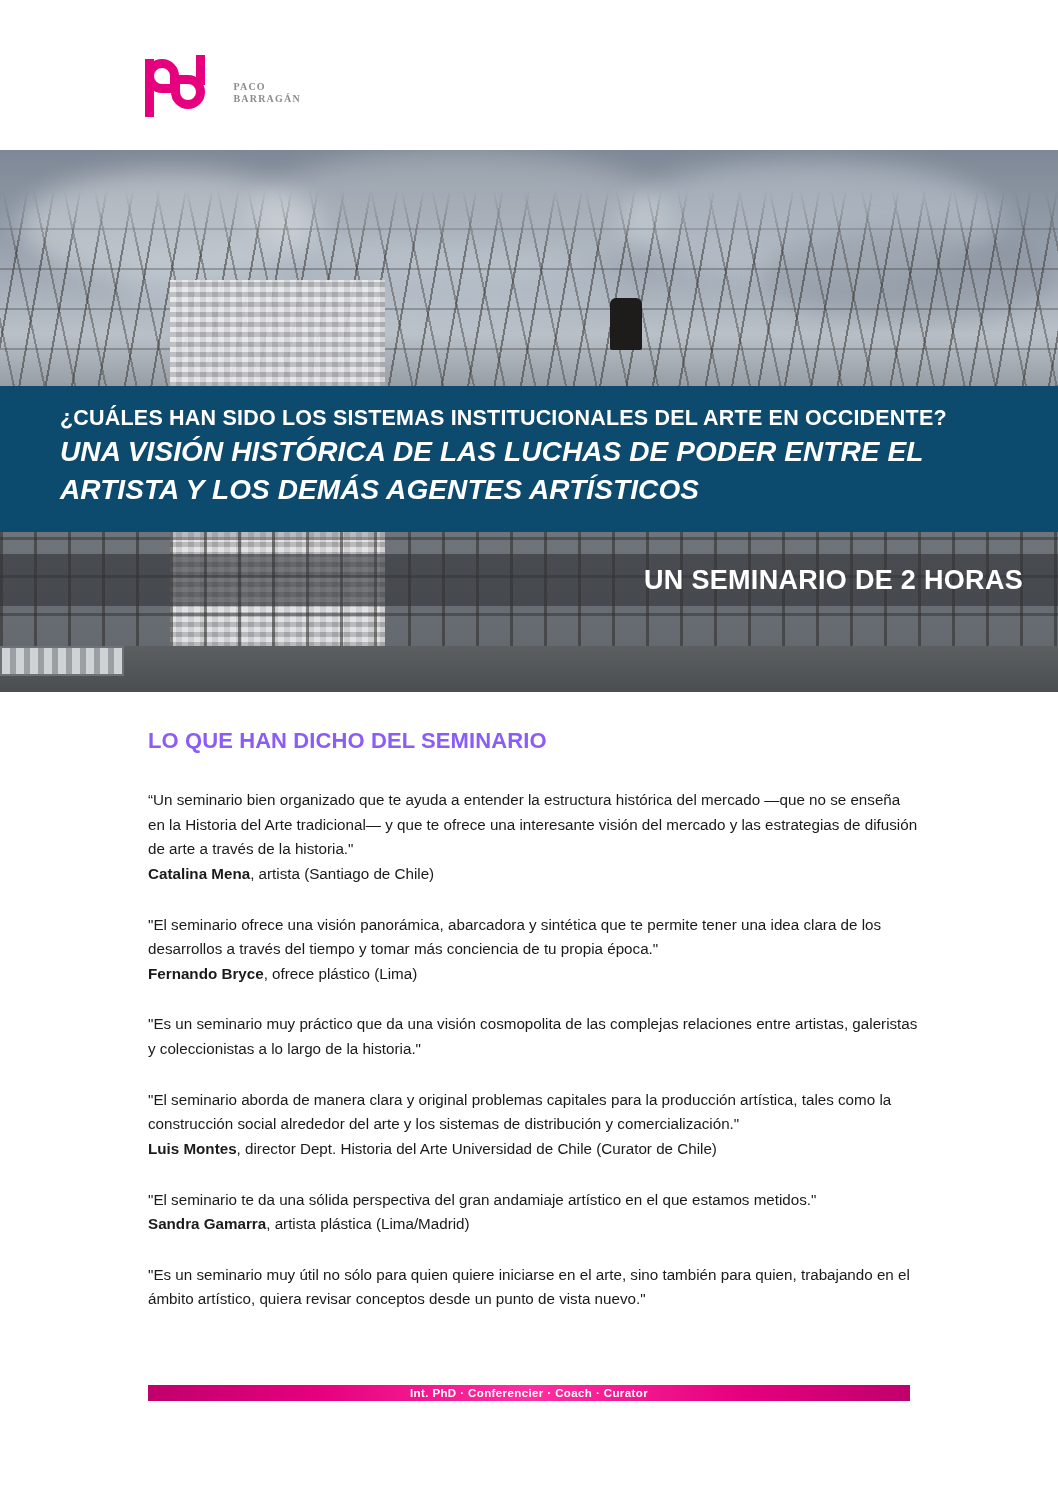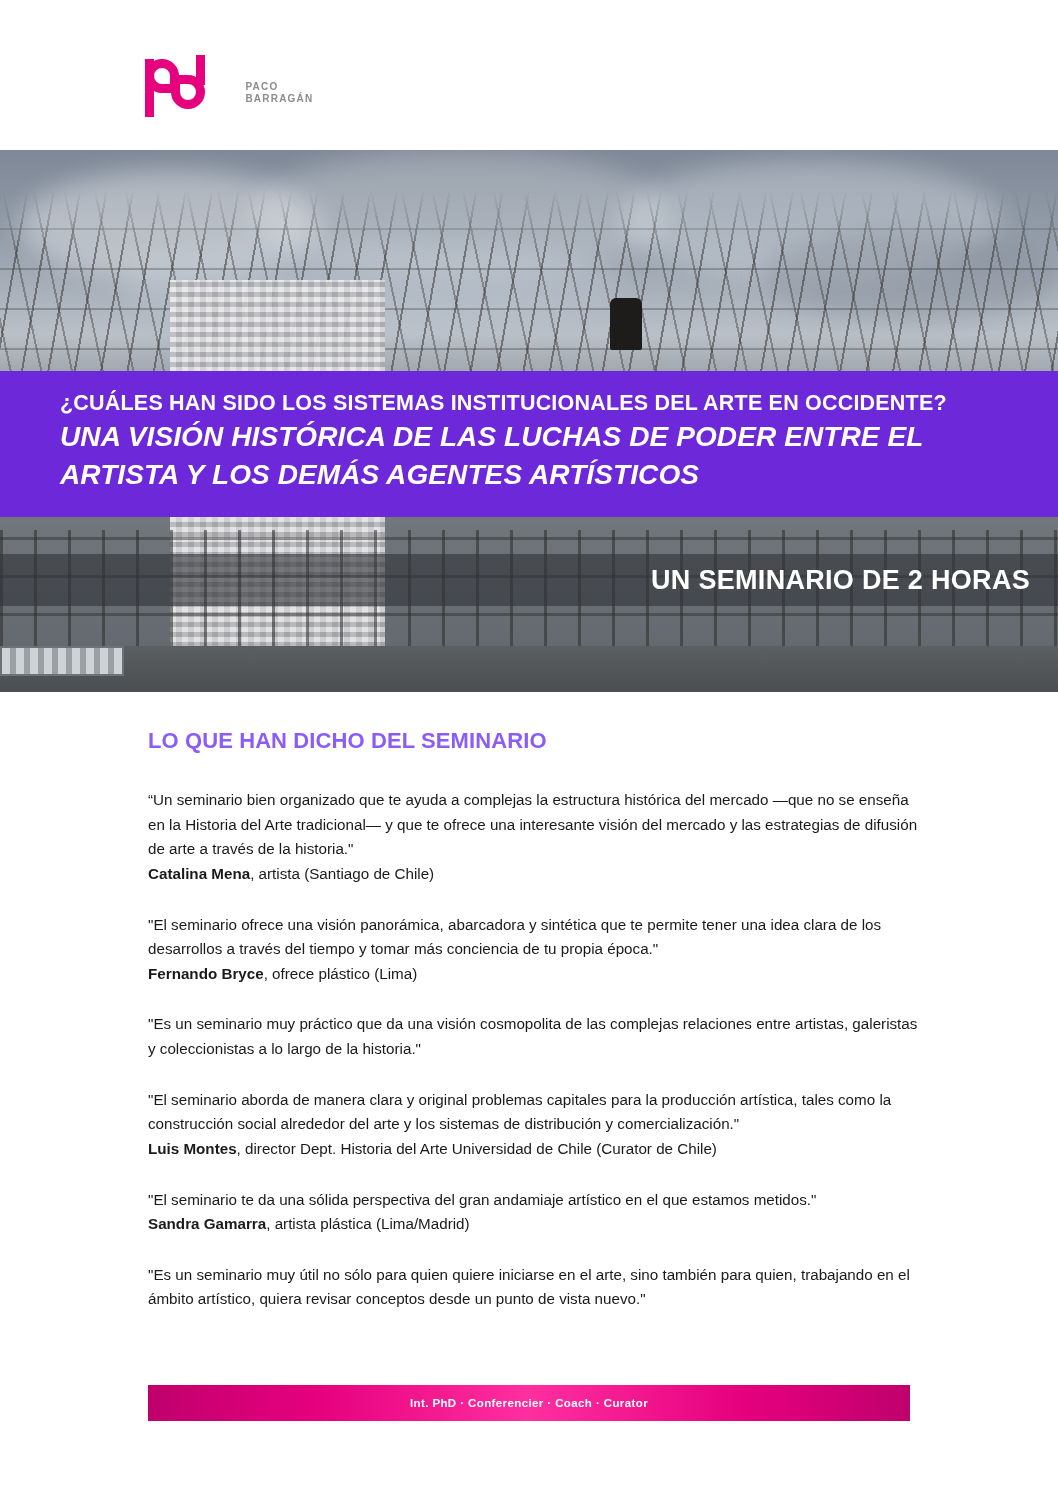--- a/index.html
+++ b/index.html
@@ -64,22 +64,23 @@
     left: 51px;
     top: 0px;
     width: 9px;
     height: 30px;
     background: #e6007e;
   }
   .logo-text {
     display: inline-block;
     vertical-align: top;
     margin-top: 26px;
-    margin-left: 18px;
+    margin-left: 6px;
     line-height: 1.15;
+    font-family: Liberation Serif, serif;
   }
   .logo-text .l1, .logo-text .l2 {
     font-size: 10px;
     letter-spacing: 1.2px;
     color: #8c8c8c;
     font-weight: 700;
     display: block;
   }
 
   
@@ -161,24 +162,24 @@
     position: absolute;
     left: 0; bottom: 16px;
     width: 120px; height: 26px;
     background: repeating-linear-gradient(90deg, #cfd3d6 0 8px, #9aa0a4 8px 14px);
     border: 2px solid #6d7276;
   }
 
   .title-band {
     position: absolute;
     left: 0;
-    top: 221px;
+    top: 236px;
     width: 1058px;
     height: 146px;
-    background: #6d28d9;
+    background: #0c4a6e;
     padding: 18px 60px 16px 60px;
     box-sizing: border-box;
   }
   .title-line1 {
     font-size: 21.5px;
     font-weight: 700;
     color: #ffffff;
     letter-spacing: 0.2px;
     line-height: 1.35;
   }
@@ -193,21 +194,21 @@
   .subtitle-band {
     position: absolute;
     left: 0;
     top: 404px;
     width: 1058px;
     height: 52px;
     background: rgba(50,52,56,0.62);
     display: flex;
     align-items: center;
     justify-content: flex-end;
-    padding-right: 28px;
+    padding-right: 35px;
     box-sizing: border-box;
   }
   .subtitle-band .txt {
     color: #ffffff;
     font-size: 27px;
     font-weight: 700;
     letter-spacing: 0.3px;
   }
 
   
@@ -233,21 +234,21 @@
   .quote-text { display: block; }
   .quote-attr { display: block; }
   .quote-attr .who { font-weight: 700; text-align: right; }
 
   
   .footer-bar {
     position: absolute;
     left: 148px;
     top: 1385px;
     width: 762px;
-    height: 36px;
+    height: 16px;
     background: linear-gradient(90deg, #c0006c 0%, #e6007e 22%, #ff2fa0 50%, #e6007e 78%, #c0006c 100%);
     display: flex;
     align-items: center;
     justify-content: center;
   }
   .footer-bar .txt {
     color: #ffffff;
     font-size: 11.5px;
     font-weight: 700;
     letter-spacing: 0.4px;
@@ -291,21 +292,21 @@
 
   <div class="subtitle-band">
     <span class="txt">UN SEMINARIO DE 2 HORAS</span>
   </div>
 </div>
 
 <div class="content">
   <h2 class="section-title">LO QUE HAN DICHO DEL SEMINARIO</h2>
 
   <div class="quote-block">
-    <span class="quote-text">“Un seminario bien organizado que te ayuda a complejas la estructura histórica del mercado —que no se enseña en la Historia del Arte tradicional— y que te ofrece una interesante visión del mercado y las estrategias de difusión de arte a través de la historia."</span>
+    <span class="quote-text">“Un seminario bien organizado que te ayuda a entender la estructura histórica del mercado —que no se enseña en la Historia del Arte tradicional— y que te ofrece una interesante visión del mercado y las estrategias de difusión de arte a través de la historia."</span>
     <span class="quote-attr"><span class="who">Catalina Mena</span><span>, artista (Santiago de Chile)</span></span>
   </div>
 
   <div class="quote-block">
     <span class="quote-text">"El seminario ofrece una visión panorámica, abarcadora y sintética que te permite tener una idea clara de los desarrollos a través del tiempo y tomar más conciencia de tu propia época."</span>
     <span class="quote-attr"><span class="who">Fernando Bryce</span><span>, ofrece plástico (Lima)</span></span>
   </div>
 
   <div class="quote-block">
     <span class="quote-text">"Es un seminario muy práctico que da una visión cosmopolita de las complejas relaciones entre artistas, galeristas y coleccionistas a lo largo de la historia."</span>

